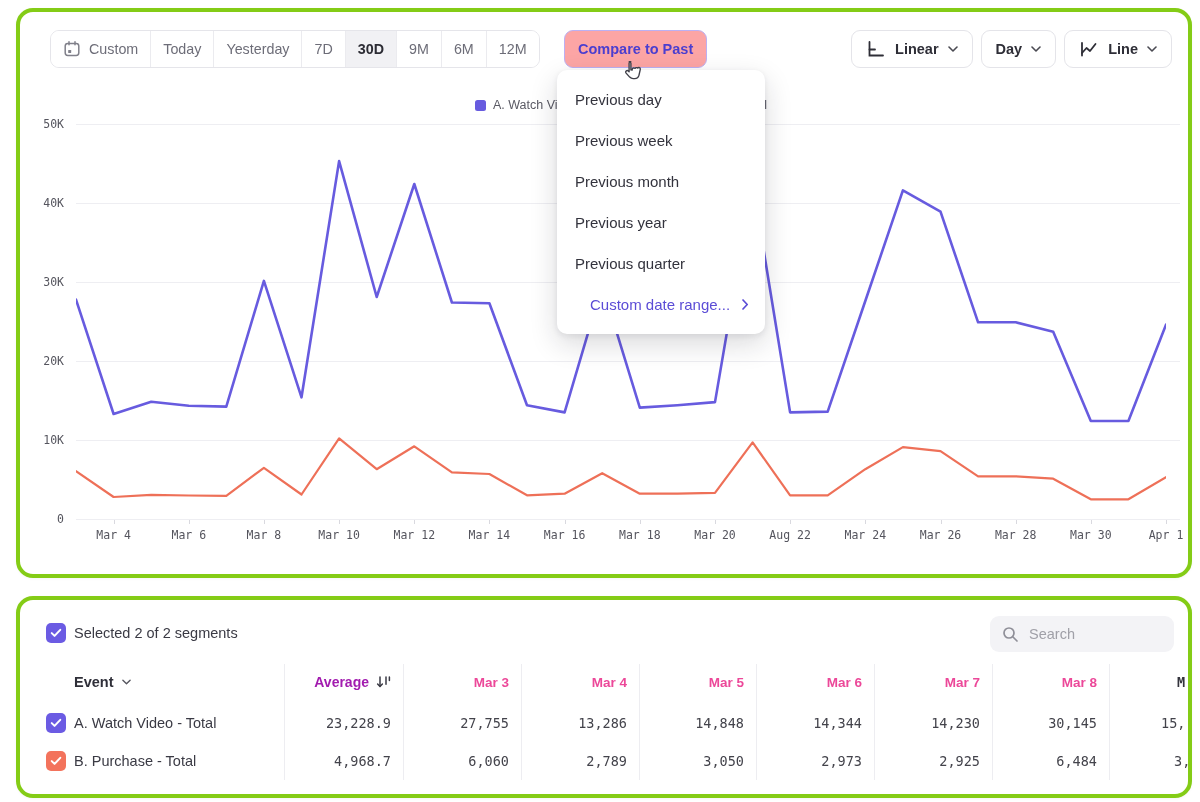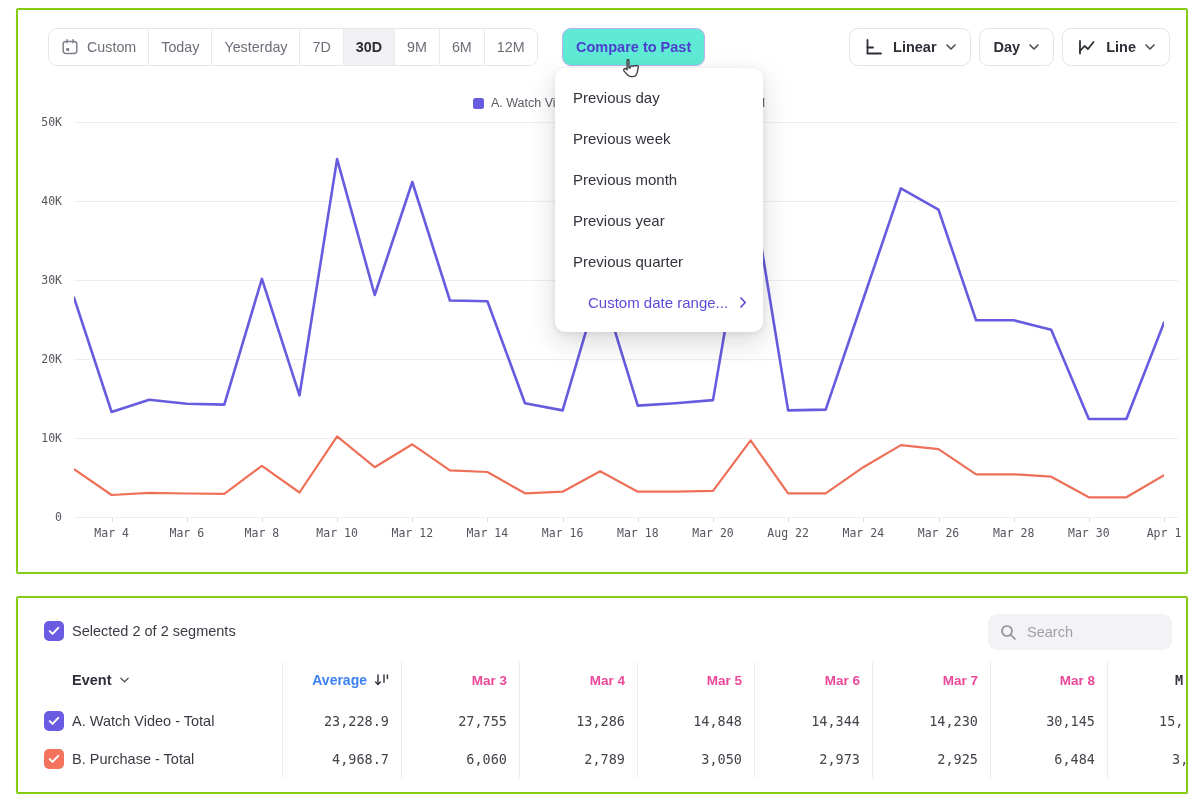--- a/index.html
+++ b/index.html
@@ -1,30 +1,30 @@
 <!DOCTYPE html>
 <html><head>
 <meta charset="utf-8">
 <style>
   html,body{margin:0;padding:0;}
   body{width:1200px;height:802px;background:#fff;position:relative;overflow:hidden;
        font-family:"Liberation Sans",sans-serif;color:#3a3a44;}
-  .card{position:absolute;background:#fff;border:2px solid #84cc16;border-radius:2px;
+  .card{position:absolute;background:#fff;border:4px solid #84cc16;border-radius:17px;
         box-shadow:0 1px 3px rgba(20,20,30,.04);}
   #card1{left:16px;top:8px;width:1168px;height:562px;}
   #card2{left:16px;top:596px;width:1168px;height:194px;overflow:hidden;}
 
   
   .seg{position:absolute;left:30px;top:18px;display:flex;align-items:stretch;height:38px;
        border:1px solid #e5e5ea;border-radius:9px;overflow:hidden;background:#fff;box-sizing:border-box;}
   .seg-btn{display:flex;align-items:center;gap:8px;padding:0 12px;font-size:14.3px;color:#6d6d78;
        background:#fff;border:none;border-right:1px solid #ebebef;cursor:pointer;font-family:inherit;}
   .seg-btn:last-child{border-right:none;}
   .seg-btn.active{background:#f1f1f4;color:#2c2c34;font-weight:700;}
-  .compare-btn{position:absolute;left:544px;top:18px;height:38px;padding:0 13px;background:#5eead4;
+  .compare-btn{position:absolute;left:544px;top:18px;height:38px;padding:0 13px;background:#fca5a5;
        border:1.5px solid #bcb0f3;border-radius:9px;color:#4b3ecf;font-size:14.5px;font-weight:700;
        font-family:inherit;cursor:pointer;box-sizing:border-box;}
   .rc{position:absolute;top:18px;right:16px;display:flex;gap:8px;}
   .rc-btn{display:flex;align-items:center;gap:9px;height:38px;padding:0 14px;background:#fff;
        border:1px solid #e4e4e9;border-radius:9px;font-size:14.5px;font-weight:700;color:#2e2e37;
        font-family:inherit;cursor:pointer;}
   .ico{display:inline-flex;align-items:center;justify-content:center;}
 
   
   #legend{position:absolute;left:56px;top:86px;width:1090px;display:flex;justify-content:center;gap:28px;}
@@ -52,21 +52,21 @@
   .sel-label{position:absolute;left:54px;top:33px;transform:translateY(-50%);font-size:14.5px;color:#3a3a44;}
   .search{position:absolute;right:14px;top:16px;width:184px;height:36px;background:#f3f3f6;border-radius:9px;
       display:flex;align-items:center;padding:0 12px;gap:8px;box-sizing:border-box;}
   .search input{border:none;background:transparent;outline:none;font-size:14.5px;color:#3a3a44;
       width:100%;font-family:inherit;}
   .search input::placeholder{color:#a0a0a8;}
   .sep{position:absolute;top:64px;width:1px;height:116px;background:#ededf1;}
   .th-event{position:absolute;left:54px;top:82px;transform:translateY(-50%);display:flex;align-items:center;
       gap:8px;font-size:14.5px;font-weight:600;color:#2f2f39;cursor:pointer;}
   .th-avg{position:absolute;top:82px;transform:translateY(-50%);display:flex;align-items:center;
-      justify-content:flex-end;gap:7px;font-size:14px;font-weight:600;color:#3b82f6;cursor:pointer;}
+      justify-content:flex-end;gap:7px;font-size:14px;font-weight:600;color:#a21caf;cursor:pointer;}
   .th-num{position:absolute;top:82px;transform:translateY(-50%);text-align:right;
       font-family:Liberation Sans, sans-serif;font-size:13.5px;font-weight:bold;color:#ec4899;}
   .th-cut{position:absolute;top:82px;transform:translateY(-50%);
       font-family:"DejaVu Sans Mono",monospace;font-size:13.5px;font-weight:bold;color:#33333c;}
   .trow{position:absolute;left:0;width:100%;height:38px;}
   .row-name{position:absolute;left:54px;top:19px;transform:translateY(-50%);font-size:14.5px;color:#3a3a44;}
   .val{position:absolute;top:19px;transform:translateY(-50%);text-align:right;
       font-family:"DejaVu Sans Mono",monospace;font-size:13.5px;color:#43434b;}
   .val-cut{position:absolute;top:19px;transform:translateY(-50%);
       font-family:"DejaVu Sans Mono",monospace;font-size:13.5px;color:#43434b;}

